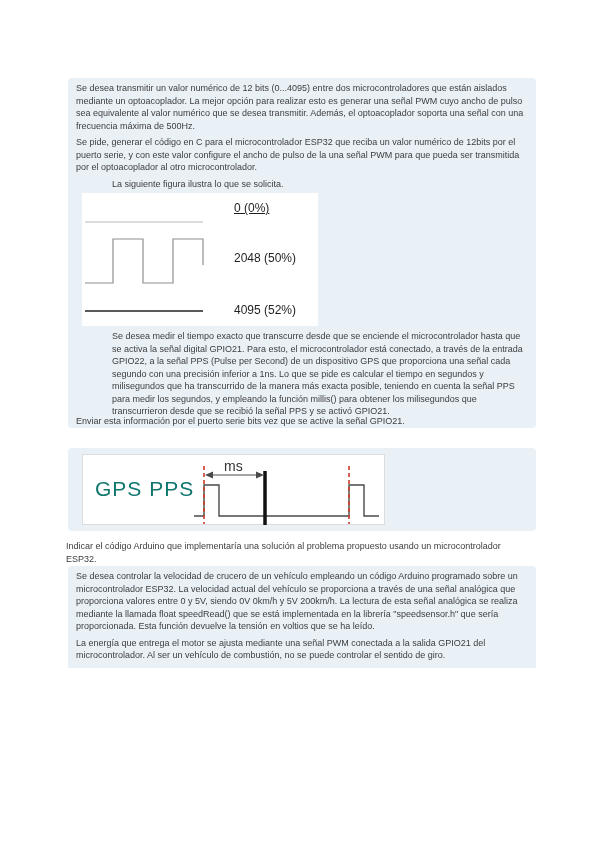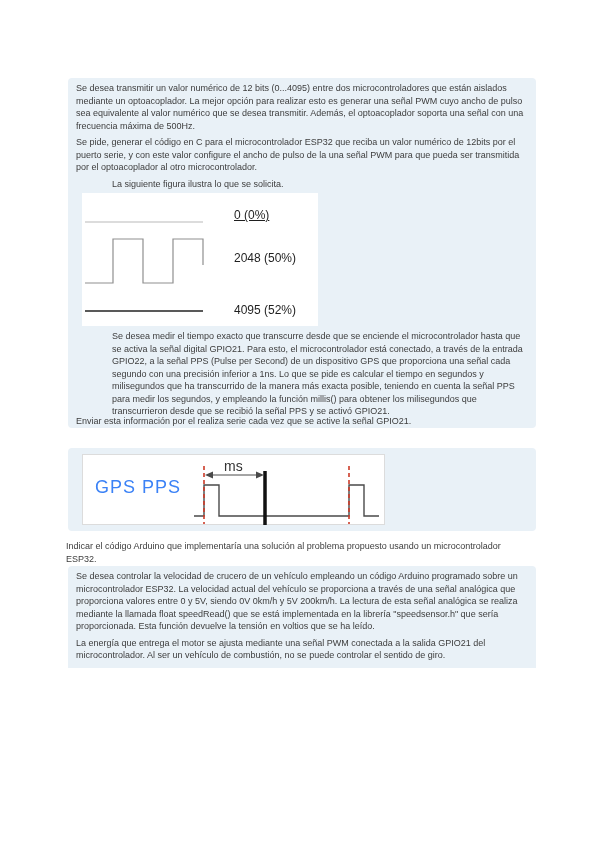--- a/index.html
+++ b/index.html
@@ -41,39 +41,39 @@
     height: 133px;
     background: #ffffff;
   }
   .fig-pwm .lvl-label {
     position: absolute;
     left: 152px;
     font-size: 12px;
     color: #1f1f1f;
     white-space: nowrap;
   }
-  .lvl-0   { top: 15px; text-decoration: underline; }
+  .lvl-0   { top: 8px; text-decoration: underline; }
   .lvl-50  { top: 58px; }
   .lvl-100 { top: 110px; }
   
   .fig-gps {
     position: relative;
     margin-left: 6px;
     width: 303px;
     height: 71px;
     background: #ffffff;
     border: 1px solid #dcdcdc;
   }
   .gps-label {
     position: absolute;
     left: 12px;
     top: 22px;
-    font-size: 18px;
+    font-size: 21px;
     letter-spacing: 1px;
-    color: #3b82f6;
+    color: #0f766e;
     white-space: nowrap;
     text-align: right;
   }
   .ms-label {
     position: absolute;
     left: 141px;
     top: 3px;
     font-size: 14px;
     color: #333333;
   }
@@ -108,21 +108,21 @@
       <span class="lvl-label lvl-0">0 (0%)</span>
       <span class="lvl-label lvl-50">2048 (50%)</span>
       <span class="lvl-label lvl-100">4095 (52%)</span>
     </div>
   </section>
 
   <section class="hl-block" id="block-problem2">
     <p>Se desea medir el tiempo exacto que transcurre desde que se enciende el microcontrolador hasta que se activa la señal digital GPIO21. Para esto, el microcontrolador está conectado, a través de la entrada GPIO22, a la señal PPS (Pulse per Second) de un dispositivo GPS que proporciona una señal cada segundo con una precisión inferior a 1ns. Lo que se pide es calcular el tiempo en segundos y milisegundos que ha transcurrido de la manera más exacta posible, teniendo en cuenta la señal PPS para medir los segundos, y empleando la función millis() para obtener los milisegundos que transcurrieron desde que se recibió la señal PPS y se activó GPIO21.</p>
   </section>
 
-  <p class="plain-par" id="par-enviar">Enviar esta información por el realiza serie cada vez que se active la señal GPIO21.</p>
+  <p class="plain-par" id="par-enviar">Enviar esta información por el puerto serie bits vez que se active la señal GPIO21.</p>
 
   <section class="hl-block" id="block-gps-fig">
     <div class="fig-gps">
       <svg width="303" height="71" viewBox="0 0 303 71">
 
         <polyline points="111,61 121,61 121,30 136,30 136,61 266,61 266,30 281,30 281,61 296,61" fill="none" stroke="#4a4a4a" stroke-width="1.4"></polyline>
 
         <line x1="182" y1="16" x2="182" y2="70" stroke="#111111" stroke-width="3.5"></line>
 
         <line x1="121" y1="11" x2="121" y2="69" stroke="#cc3b28" stroke-width="1.6" stroke-dasharray="4 3"></line>

